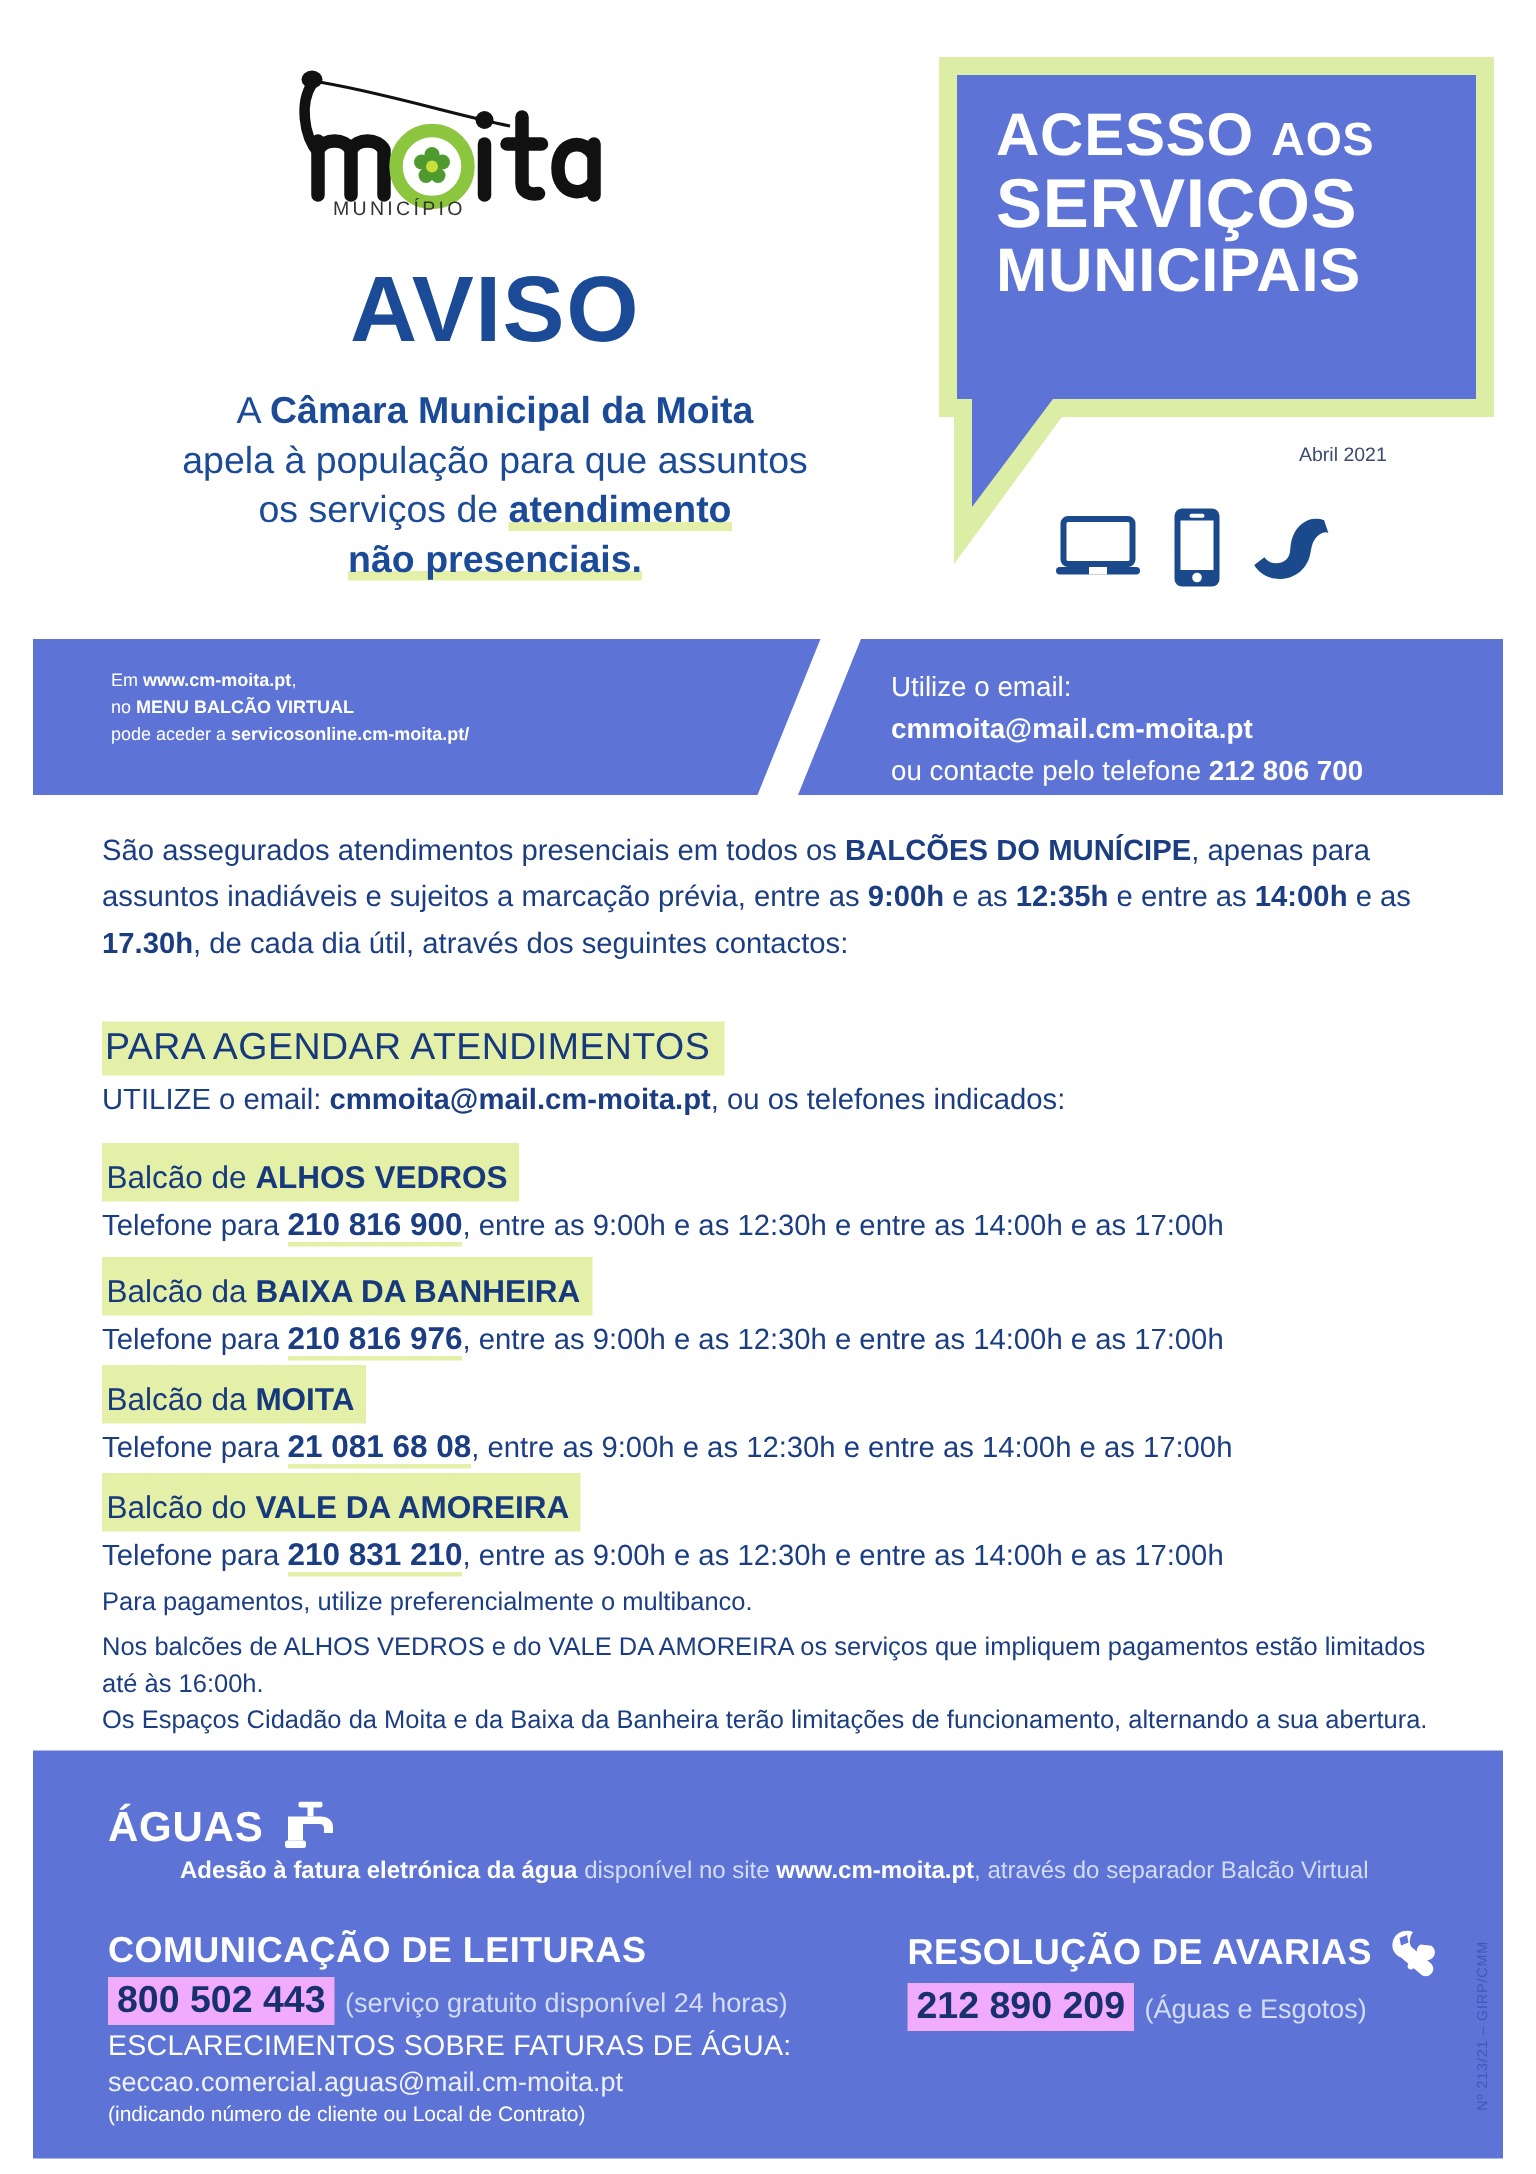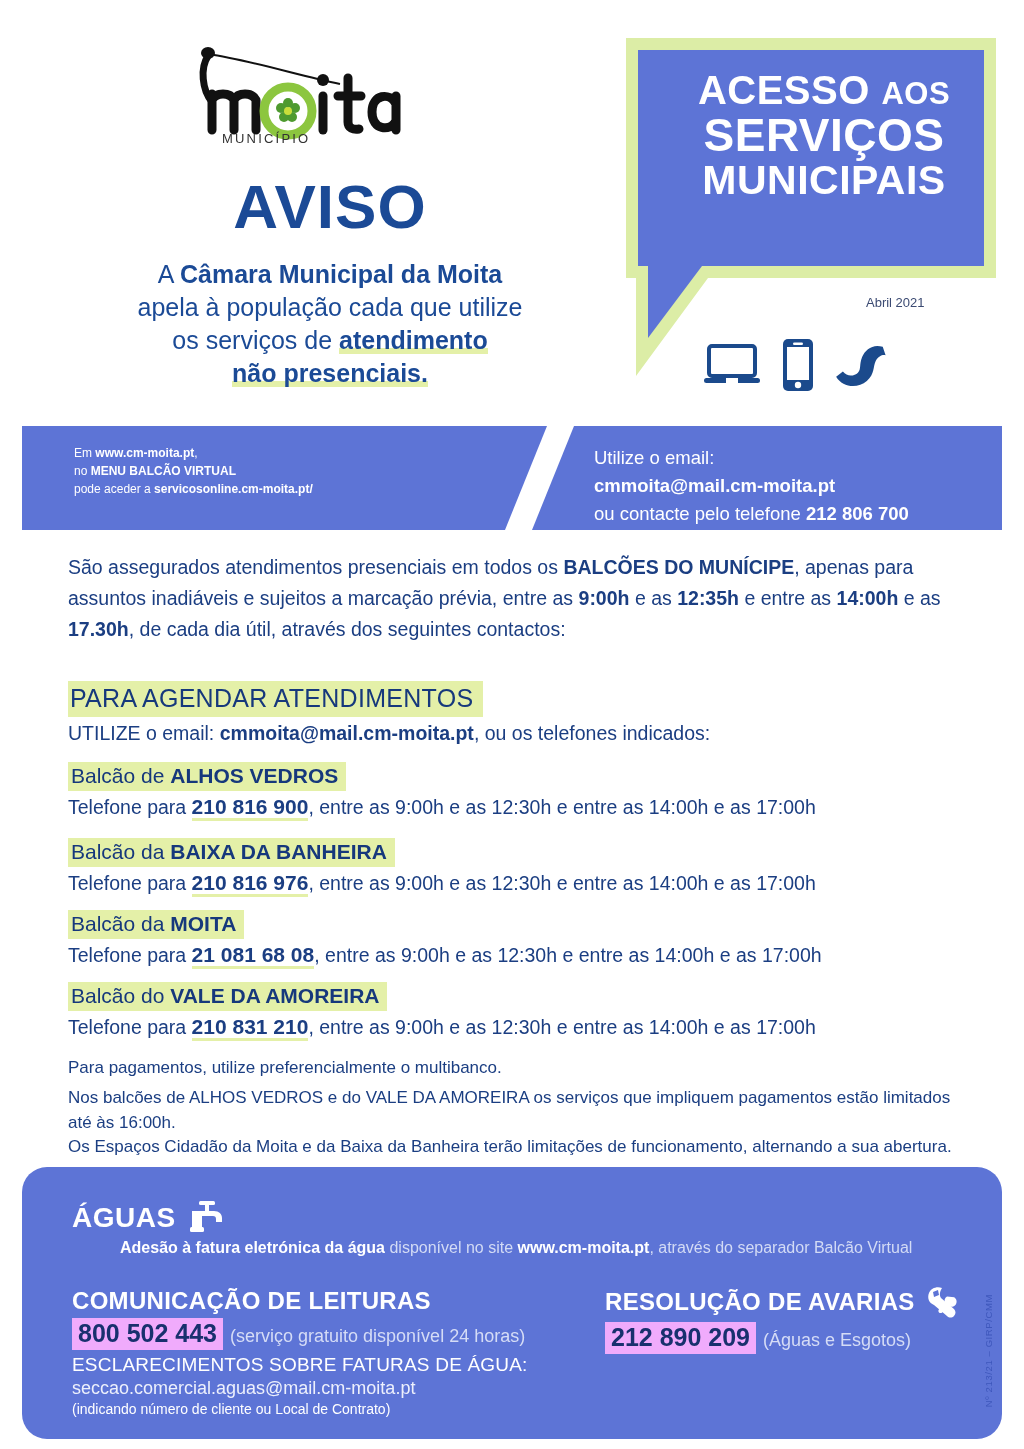--- a/index.html
+++ b/index.html
@@ -20,21 +20,21 @@
 
   .aviso { position: absolute; left: 60px; top: 176px; width: 540px; text-align: center;
            font-size: 62px; font-weight: bold; letter-spacing: 1px; color: #1B4A96; line-height: 1; }
 
   .lead { position: absolute; left: 50px; top: 258px; width: 560px; text-align: center;
           font-size: 25px; line-height: 1.32; color: #1B4A96; }
   .lead b { font-weight: bold; }
   .hl-underline { background: linear-gradient(to top, #E4F0A8 0 6px, transparent 6px 100%); }
 
   
-  .bubble-wrap { position: absolute; left: 616px; top: 28px; width: 390px; height: 392px; text-align: center; }
+  .bubble-wrap { position: absolute; left: 616px; top: 28px; width: 390px; height: 392px; }
   .bubble-outer { position: absolute; inset: 0; }
   .bubble-text { position: absolute; left: 48px; top: 42px; width: 320px; color: #fff; }
   .bt1 { font-size: 40px; font-weight: bold; line-height: 1.04; letter-spacing: .5px; }
   .bt1 .small { font-size: 31px; }
   .bt2 { font-size: 46px; font-weight: bold; line-height: 1.04; letter-spacing: .5px; }
   .bt3 { font-size: 41px; font-weight: bold; line-height: 1.04; letter-spacing: .5px; }
   .abril { position: absolute; left: 250px; top: 267px; font-size: 13px; color: #3B4A72; }
   .devices { position: absolute; left: 88px; top: 310px; display: flex; align-items: center; gap: 22px; }
 
   
@@ -47,29 +47,29 @@
   
   .intro { position: absolute; left: 68px; top: 552px; width: 916px; font-size: 19.5px; line-height: 1.58; color: #1B3E82; }
   .intro b { font-weight: bold; }
 
   .sec-title { position: absolute; left: 68px; top: 681px; font-size: 25px; font-weight: normal; color: #16387C;
                background: #E4F0A8; padding: 3px 10px 4px 2px; display: inline-block; letter-spacing: .3px; }
   .sec-sub { position: absolute; left: 68px; top: 722px; font-size: 19.5px; color: #1B3E82; }
   .sec-sub b { font-weight: bold; }
 
   .balcao { position: absolute; left: 68px; width: 920px; }
-  .balcao .name { font-size: 21px; color: #16387C; background: #E4F0A8; display: inline-block; padding: 2px 8px 3px 3px; }
+  .balcao .name { font-size: 21px; color: #16387C; background: #E4F0A8; display: inline-block; padding: 12px 8px 3px 3px; }
   .balcao .name b { font-weight: bold; }
   .balcao .tel { font-size: 19.5px; color: #1B3E82; margin-top: 4px; }
   .balcao .tel b { font-weight: bold; font-size: 21px; border-bottom: 3px solid #E4F0A8; }
 
   .note { position: absolute; left: 68px; width: 920px; font-size: 17px; line-height: 1.45; color: #1B3E82; }
 
   
-  .footer { position: absolute; left: 22px; top: 1167px; width: 980px; height: 272px; background: #5D74D6; border-radius: 25px; }
+  .footer { position: absolute; left: 22px; top: 1167px; width: 980px; height: 272px; background: #5D74D6; }
   .aguas-row { position: absolute; left: 50px; top: 34px; display: flex; align-items: center; gap: 12px; }
   .aguas-title { font-size: 28px; font-weight: bold; color: #fff; letter-spacing: .5px; }
   .aguas-sub { position: absolute; left: 50px; top: 72px; font-size: 16px; color: #fff; margin-left: 48px; }
   .aguas-sub .dim { color: #D3DBF5; }
   .aguas-sub b { font-weight: bold; }
 
   .col-left { position: absolute; left: 50px; top: 120px; width: 520px; }
   .col-right { position: absolute; left: 583px; top: 118px; width: 400px; }
   .col-h { font-size: 24px; font-weight: bold; color: #fff; letter-spacing: .3px; display:flex; align-items:center; gap:10px; }
   .hl-num { background: #f0abfc; color: #18306E; font-weight: bold; font-size: 25px; padding: 1px 6px 2px 6px; display: inline-block; }
@@ -113,21 +113,21 @@
         <path d="M158 40 L158 84 C158 90 163 92 169 91 M148 58 L171 58" stroke="#111" stroke-width="9" fill="none" stroke-linecap="round"></path>
         <path d="M206 58 L206 92 M206 66 C200 54 182 56 182 74 C182 92 200 94 206 83" stroke="#111" stroke-width="9" fill="none" stroke-linecap="round"></path>
         <text x="32" y="105" font-family="Liberation Sans, sans-serif" font-size="13" letter-spacing="2.2" fill="#333">MUNICÍPIO</text>
       </svg>
     </div>
 
     <div class="aviso">AVISO</div>
 
     <div class="lead">
       <div><span>A </span><b>Câmara Municipal da Moita</b></div>
-      <div>apela à população cada que utilize</div>
+      <div>apela à população para que assuntos</div>
       <div><span>os serviços de </span><b class="hl-underline">atendimento</b></div>
       <div><b class="hl-underline">não presenciais.</b></div>
     </div>
 
     <div class="bubble-wrap">
       <svg class="bubble-outer" width="390" height="392" viewBox="0 0 390 392">
         <path d="M10 10 H380 V250 H92 L20 348 L20 250 H10 Z" fill="#DCEDA6"></path>
         <path d="M22 22 H368 V238 H86 L32 310 L32 238 H22 Z" fill="#5D74D6"></path>
       </svg>
       <div class="bubble-text">

